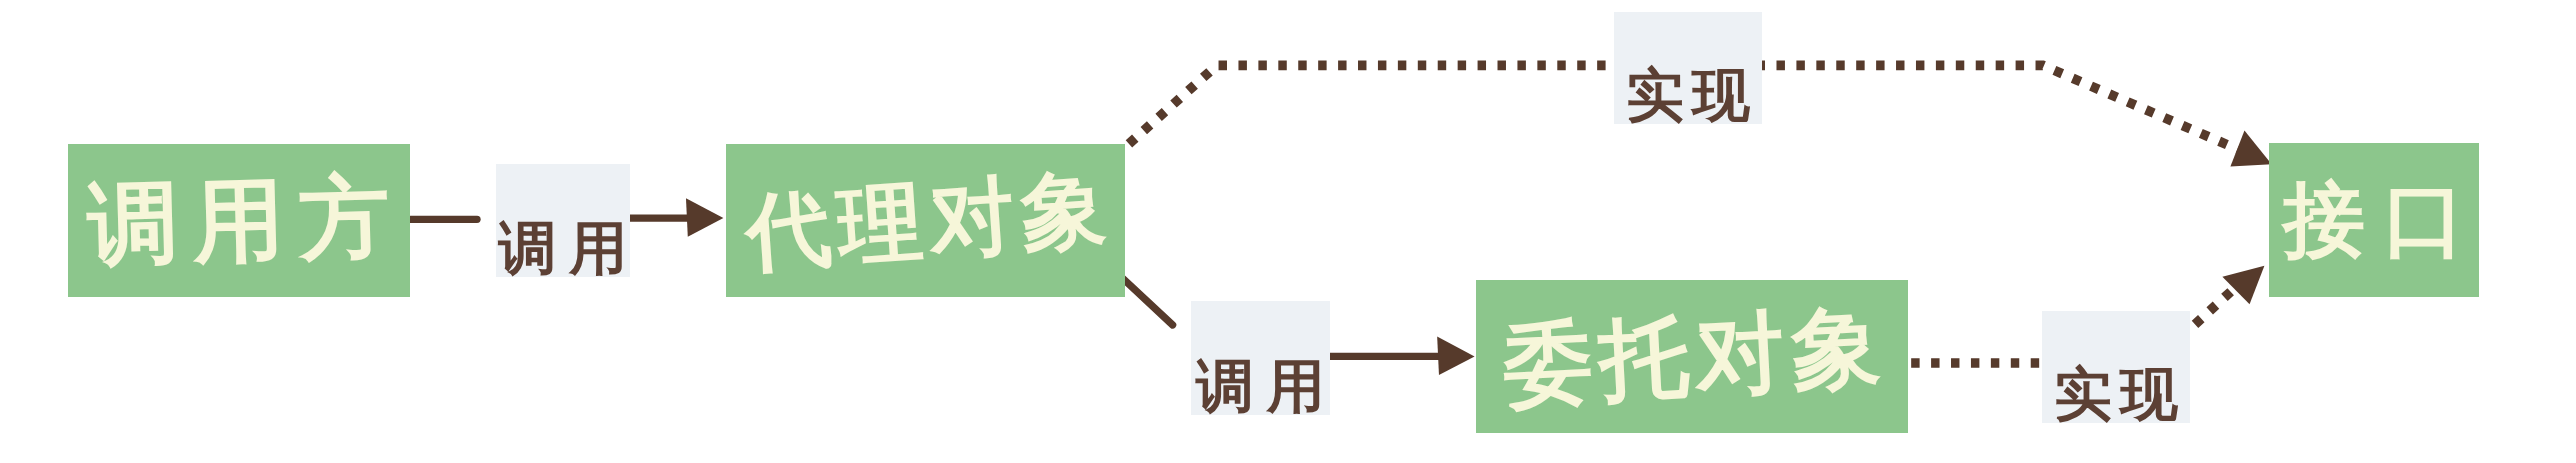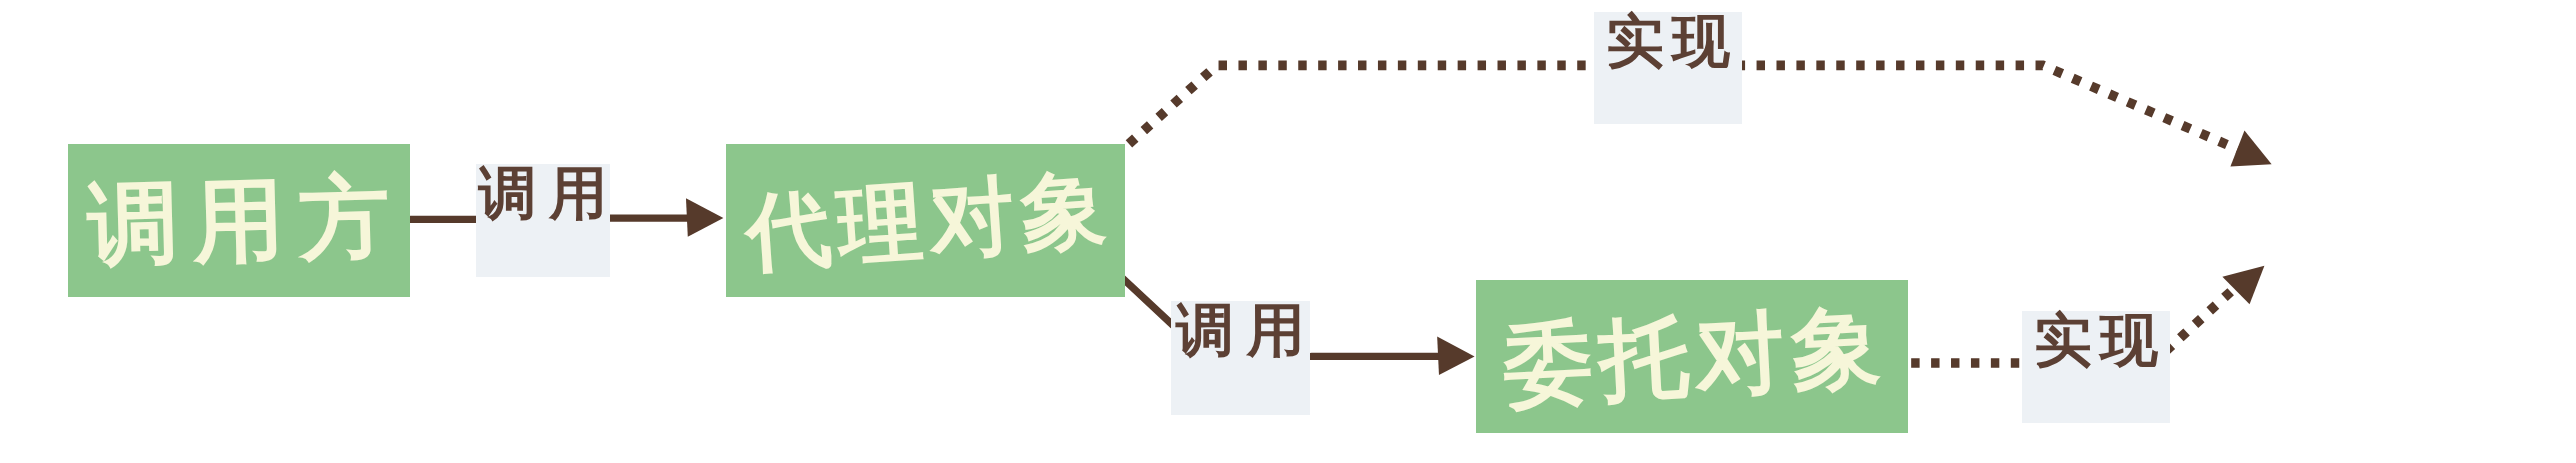--- a/index.html
+++ b/index.html
@@ -35,24 +35,25 @@
     background:var(--node-bg);
     display:flex;align-items:center;justify-content:center;
     color:var(--node-text);
     font-weight:700;line-height:1;
     white-space:nowrap;
   }
   .node .txt{display:block;}
   .edge-label{
     position:absolute;z-index:2;
     background:var(--label-bg);
-    display:flex;align-items:flex-start;justify-content:center;
+    display:flex;align-items:flex-end;justify-content:center;
     color:var(--label-text);
     font-weight:700;line-height:1;
     white-space:nowrap;
+    margin-left:20px;
   }
   
   .node-caller   {left:68px; top:144px; width:342px; height:153px; font-size:91px; letter-spacing:0.16em; text-indent:0.16em;}
   .node-proxy    {left:726px;top:144px; width:399px; height:153px; font-size:85px; letter-spacing:0.08em; text-indent:0.08em;}
   .node-delegate {left:1476px;top:280px; width:432px; height:153px; font-size:89px; letter-spacing:0.08em; text-indent:0.08em;}
   .node-interface{left:2269px;top:143px; width:210px; height:154px; font-size:82px; letter-spacing:0.22em; text-indent:0.22em;}
   .node-caller   .txt{transform:rotate(-1.5deg);}
   .node-proxy    .txt{transform:rotate(-4deg);}
   .node-delegate .txt{transform:rotate(-3deg);}
   
@@ -93,20 +94,23 @@
 
   <div class="node node-caller">
     <span class="txt">调用方</span>
   </div>
   <div class="node node-proxy">
     <span class="txt">代理对象</span>
   </div>
   <div class="node node-delegate">
     <span class="txt">委托对象</span>
   </div>
+  <div class="node node-interface">
+    <span class="txt">接口</span>
+  </div>
 
   <div class="edge-label edge-label-call-1">
     <span>调用</span>
   </div>
   <div class="edge-label edge-label-impl-1">
     <span>实现</span>
   </div>
   <div class="edge-label edge-label-call-2">
     <span>调用</span>
   </div>

